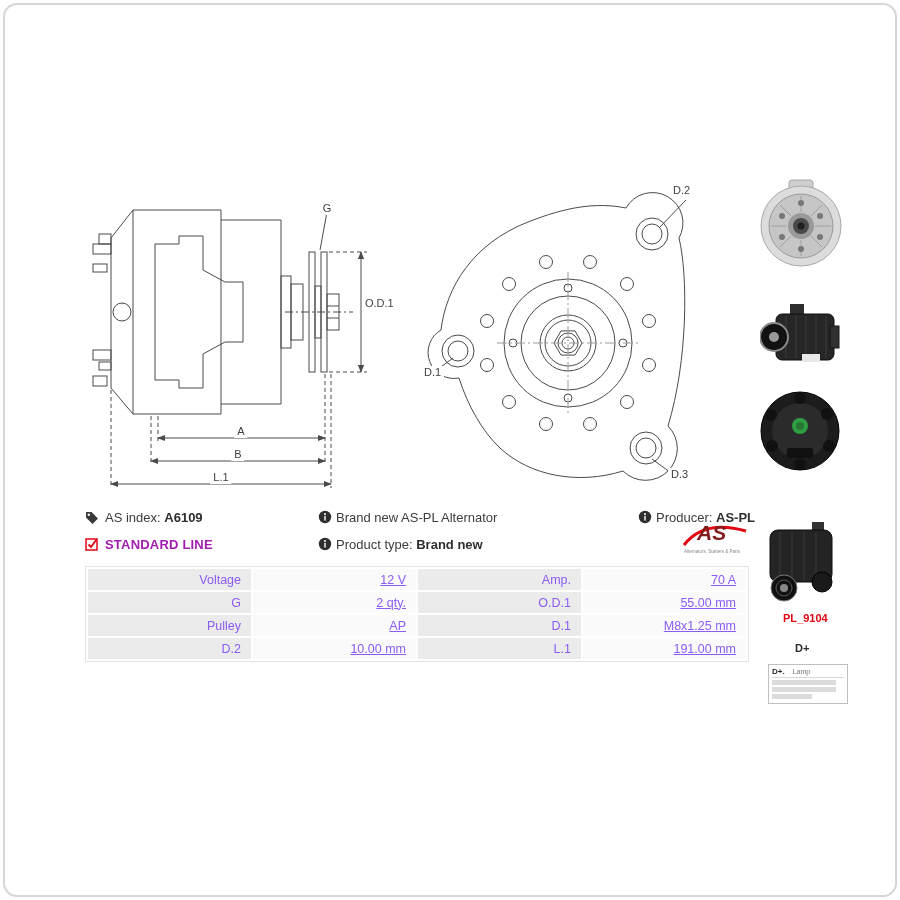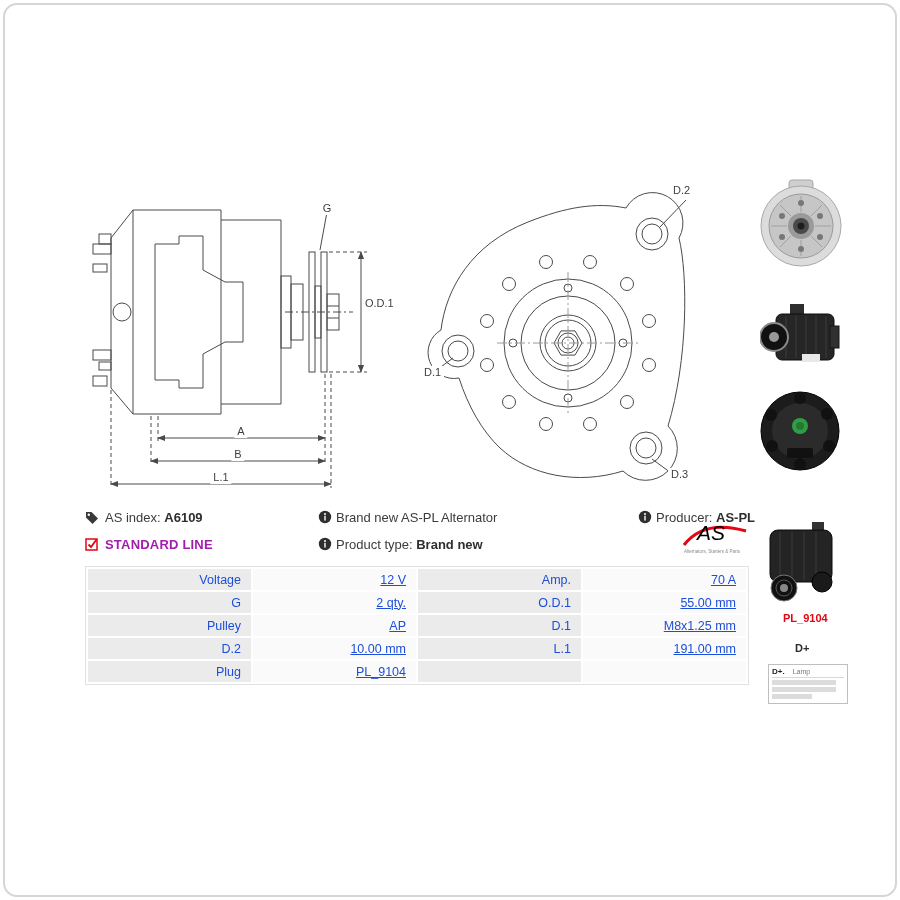--- a/index.html
+++ b/index.html
@@ -10,35 +10,35 @@
   .abs{position:absolute;}
   .t{position:absolute;font-size:13px;white-space:nowrap;color:#3c3c3c;}
   .t b{font-weight:bold;color:#2e2e2e;text-align:right;}
   .red{color:#a21caf;font-weight:bold;letter-spacing:.2px;}
   .dim{position:absolute;font-size:11px;color:#3f3f3f;background:#fff;padding:0 3px;line-height:13px;}
   .ctr{transform:translateX(-50%);}
   
   .spec-wrap{position:absolute;left:85px;top:566px;width:662px;border:1px solid #e2e2e2;background:#fff;}
   .spec-wrap table{width:100%;border-collapse:separate;border-spacing:2px;}
   .spec-wrap td{height:21px;font-size:12.5px;text-align:right;padding:0 10px 0 0;width:25%;
-                color:#1d4ed8;vertical-align:middle;}
+                color:#8b5cf6;vertical-align:middle;}
   td.lab{background:#ebebeb;}
   td.val{background:#fafafa;text-decoration:underline;}
   
   .photo{position:absolute;}
   .plug-code{position:absolute;font-size:11px;font-weight:bold;color:#e30613;}
   .terminal{position:absolute;font-size:11px;font-weight:bold;color:#2b2b2b;}
   .connector{position:absolute;width:72px;border:1px solid #bfbfbf;background:#fff;padding:2px 3px;}
   .c-head{display:flex;gap:8px;align-items:baseline;border-bottom:1px solid #d8d8d8;padding-bottom:1px;margin-bottom:2px;}
   .c-head .pin{font-size:8px;font-weight:bold;color:#222;}
   .c-head .lamp{font-size:7px;color:#777;}
   .c-bar{height:5px;background:#dcdcdc;margin:2px 0;}
   
   .logo{position:absolute;width:66px;height:40px;}
-  .logo .as-text{position:absolute;left:15px;top:1px;font-size:21px;font-weight:normal;font-style:italic;color:#000000;line-height:22px;}
+  .logo .as-text{position:absolute;left:15px;top:1px;font-size:21px;font-weight:bold;font-style:italic;color:#7f1d1d;line-height:22px;}
   .logo .tagline{position:absolute;left:2px;top:28px;font-size:4.5px;color:#8a8a8a;white-space:nowrap;}
   svg{display:block;}
 </style>
 </head>
 <body>
 
 <div class="canvas">
   <div class="card-border"></div>
 
   <svg class="abs" style="left:75px;top:190px" width="320" height="310" viewBox="0 0 320 310">
@@ -303,23 +303,17 @@
           <td class="val">AP</td>
           <td class="lab">D.1</td>
           <td class="val">M8x1.25 mm</td>
         </tr>
         <tr>
           <td class="lab">D.2</td>
           <td class="val">10.00 mm</td>
           <td class="lab">L.1</td>
           <td class="val">191.00 mm</td>
         </tr>
-        <tr>
-          <td class="lab">Plug</td>
-          <td class="val">PL_9104</td>
-          <td class="lab"></td>
-          <td class="val"></td>
-        </tr>
       </tbody>
     </table>
   </div>
 
 </div>
 
 </body></html>

